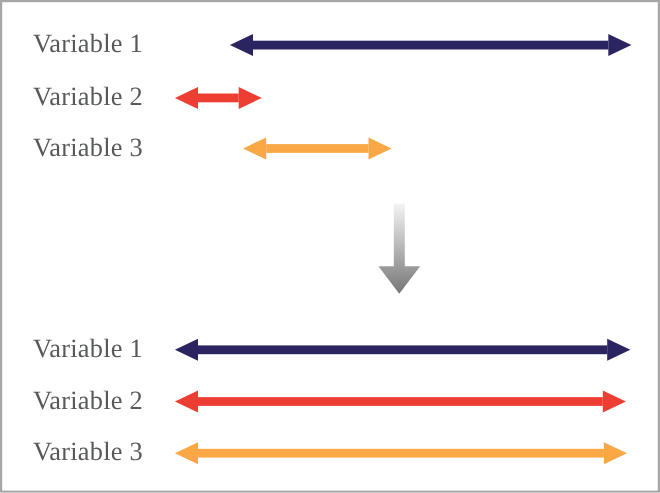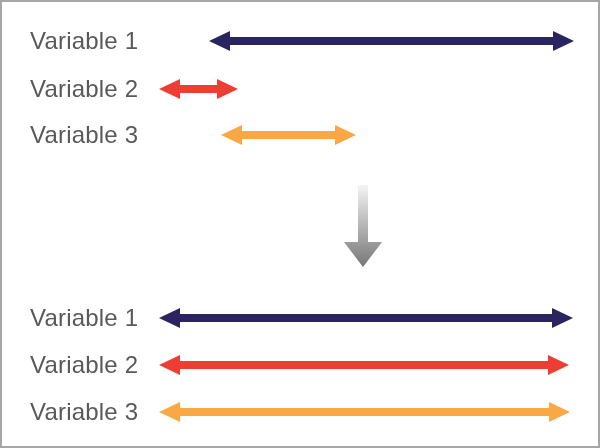--- a/index.html
+++ b/index.html
@@ -3,21 +3,21 @@
 <meta charset="utf-8">
 <style>
   html, body { margin: 0; padding: 0; background: #ffffff; }
   .frame {
     position: relative;
     width: 600px;
     height: 448px;
     box-sizing: border-box;
     border: 2px solid var(--border, #a6a6a6);
     background: var(--bg, #ffffff);
-    font-family: Liberation Sans, sans-serif;
+    font-family: Liberation Serif, serif;
     overflow: hidden;
     text-align: right;
   }
   .row {
     position: absolute;
     left: 0;
     width: 100%;
     height: 0;
   }
   .label {

